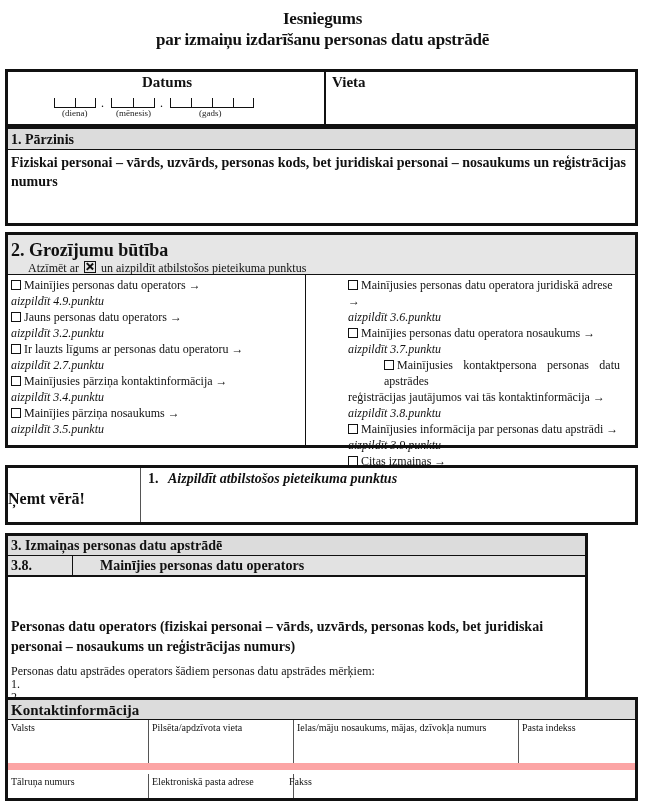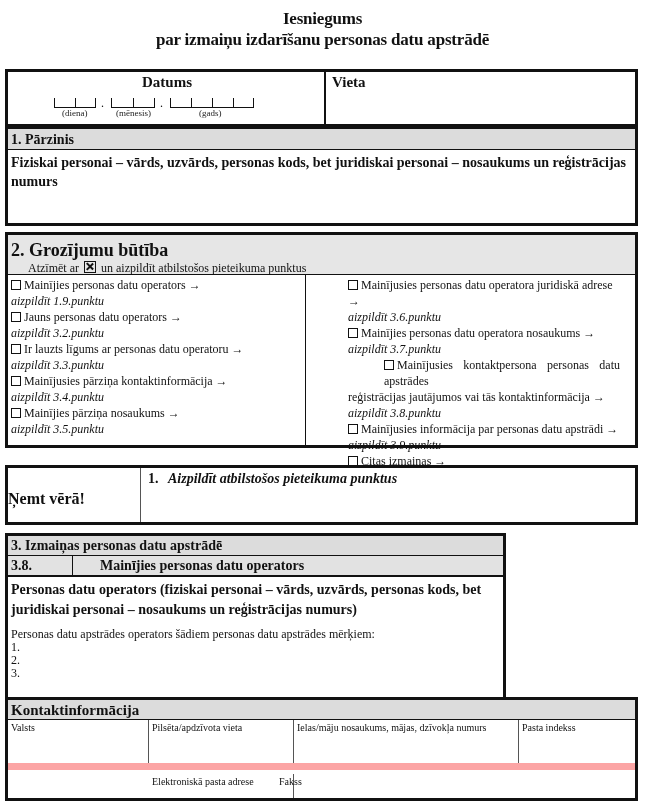--- a/index.html
+++ b/index.html
@@ -45,26 +45,26 @@
   .item .main { display: block; }
   .justify { text-align: justify; text-align-last: justify; padding-left: 36px; }
 
   #note { left: 5px; top: 465px; width: 633px; height: 60px; }
   #note .nl { position: absolute; left: 0; top: 0; width: 133px; height: 54px; border-right: 1px solid #555; }
   #note .nl span { position: absolute; left: 0; top: 22px; width: 133px; text-align: left; font-weight: bold; font-size: 16px; }
   #note ol { position: absolute; left: 140px; top: 2px; list-style: none; font-size: 14px; line-height: 18px; }
   #note li .n { font-weight: bold; display: inline-block; width: 20px; }
   #note li .t { font-style: italic; font-weight: bold; }
 
-  #sec3 { left: 5px; top: 533px; width: 501px; height: 167px; }
+  #sec3 { left: 5px; top: 533px; width: 583px; height: 167px; }
   #sec3 .hbar { height: 20px; line-height: 20px; }
   #sec3 .sub31 { height: 21px; border-bottom: 2px solid #111; background: #e2e2e2; position: relative; font-weight: bold; font-size: 14px; line-height: 20px; }
   #sec3 .sub31 .num { position: absolute; left: 0; top: 0; width: 65px; height: 19px; padding-left: 3px; border-right: 1px solid #111; }
   #sec3 .sub31 .lbl { position: absolute; left: 92px; top: 0; }
-  #sec3 .opdesc { font-weight: bold; font-size: 14px; line-height: 20px; padding: 3px 3px 0; }
+  #sec3 .opdesc { font-weight: bold; font-size: 14px; line-height: 20px; padding: 3px 3px 0; margin-top: 37px; }
   #sec3 .purp { font-size: 12px; line-height: 13px; padding: 8px 3px 0; }
 
   #contact { left: 5px; top: 697px; width: 633px; height: 104px; }
   #contact .hbar { height: 20px; line-height: 20px; font-size: 15px; }
   .grid { position: absolute; left: 0; right: 0; font-size: 10px; }
   .grid .cell { position: absolute; top: 0; bottom: 0; padding: 2px 3px; border-right: 1px solid #555; }
   .grid .cell:last-child { border-right: none; }
   .row1 { top: 20px; height: 50px; border-bottom: 7px solid #fca5a5; }
   .row2 { top: 74px; height: 24px; }
 </style>
@@ -110,29 +110,29 @@
     <div class="instr">
       <span>Atzīmēt ar</span>
       <span class="xbox"></span>
       <span>un aizpildīt atbilstošos pieteikuma punktus</span>
     </div>
   </div>
   <div class="cols">
     <div class="col left">
       <div class="item">
           <span class="main"><span class="cb"></span><span>Mainījies personas datu operators →</span></span>
-          <span class="sub">aizpildīt 1.9.punktu</span>
+          <span class="sub">aizpildīt 4.9.punktu</span>
         </div>
       <div class="item">
           <span class="main"><span class="cb"></span><span>Jauns personas datu operators →</span></span>
           <span class="sub">aizpildīt 3.2.punktu</span>
         </div>
       <div class="item">
           <span class="main"><span class="cb"></span><span>Ir lauzts līgums ar personas datu operatoru →</span></span>
-          <span class="sub">aizpildīt 3.3.punktu</span>
+          <span class="sub">aizpildīt 2.7.punktu</span>
         </div>
       <div class="item">
           <span class="main"><span class="cb"></span><span>Mainījusies pārziņa kontaktinformācija →</span></span>
           <span class="sub">aizpildīt 3.4.punktu</span>
         </div>
       <div class="item">
           <span class="main"><span class="cb"></span><span>Mainījies pārziņa nosaukums →</span></span>
           <span class="sub">aizpildīt 3.5.punktu</span>
         </div>
     </div>
@@ -188,16 +188,17 @@
 
 <div class="box" id="contact">
   <div class="hbar">Kontaktinformācija</div>
   <div class="grid row1">
     <div class="cell" style="left:0;width:141px"><span>Valsts</span></div>
     <div class="cell" style="left:141px;width:145px"><span>Pilsēta/apdzīvota vieta</span></div>
     <div class="cell" style="left:286px;width:225px"><span>Ielas/māju nosaukums, mājas, dzīvokļa numurs</span></div>
     <div class="cell" style="left:511px;right:0"><span>Pasta indekss</span></div>
   </div>
   <div class="grid row2">
+    <div class="cell" style="left:0;width:141px"><span>Tālruņa numurs</span></div>
     <div class="cell" style="left:141px;width:145px"><span>Elektroniskā pasta adrese</span></div>
-    <div class="cell" style="left:268px;right:0"><span>Fakss</span></div>
+    <div class="cell" style="left:278px;right:0"><span>Fakss</span></div>
   </div>
 </div>
 
 </body></html>

